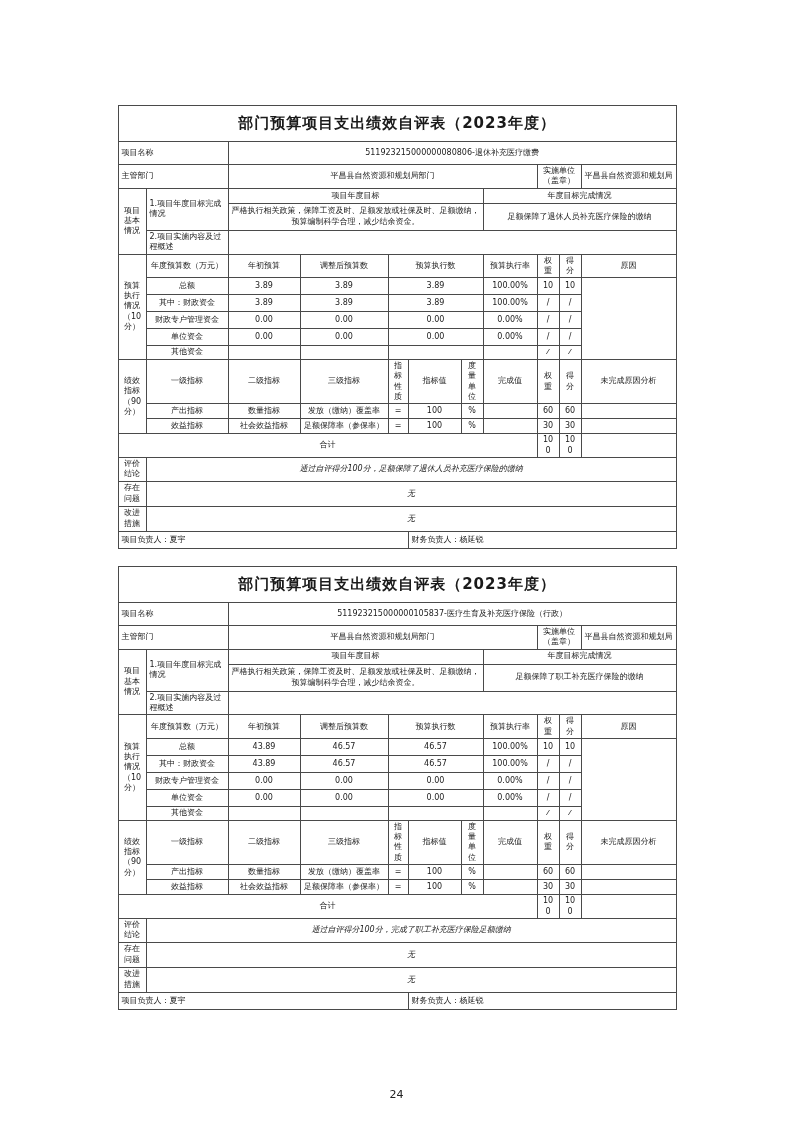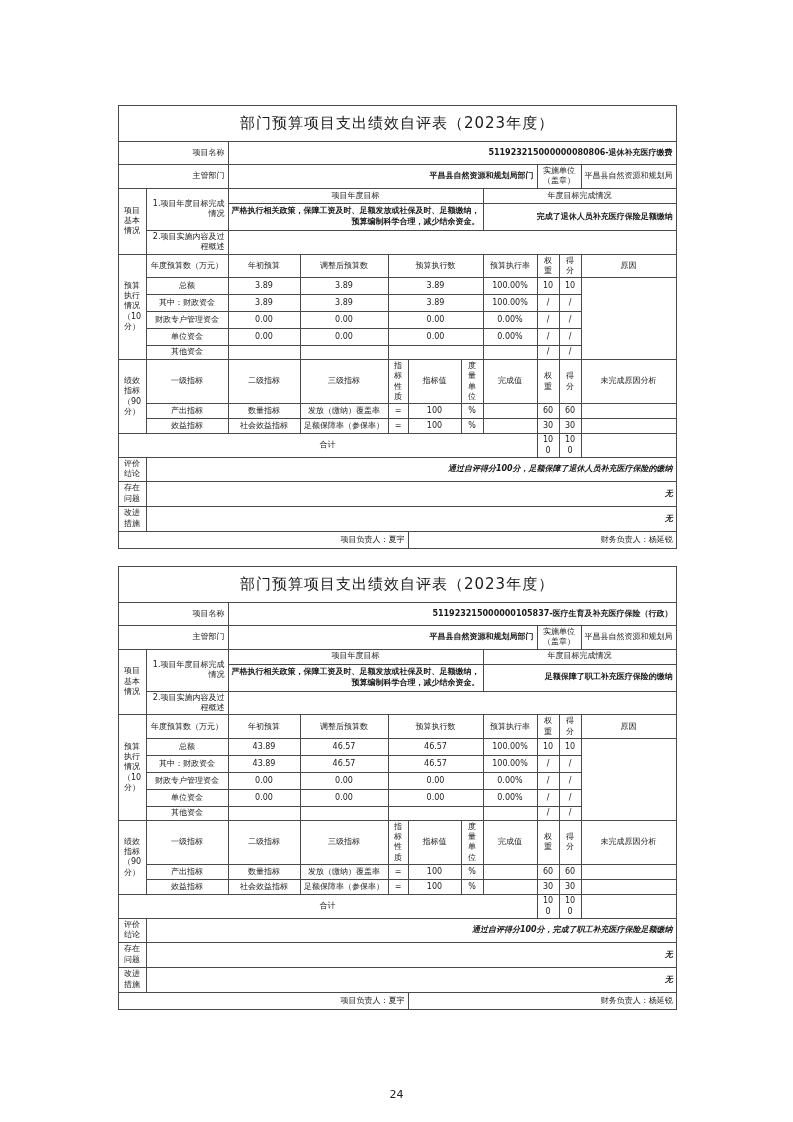--- a/index.html
+++ b/index.html
@@ -1,27 +1,27 @@
 <!DOCTYPE html>
 <html><head>
 <meta charset="utf-8">
 <style>
   html,body{margin:0;padding:0;}
   body{width:793px;height:1122px;background:#ffffff;font-family:"DejaVu Sans",sans-serif;color:#000;}
   .sheet{width:558px;margin:0 auto;padding-top:105px;}
   table.eval{border-collapse:collapse;table-layout:fixed;width:558px;font-size:8px;line-height:1.3;color:#1a1a1a;border:1.5px solid #3c3c3c;}
   table.eval td{border:1px solid #4a4a4a;padding:1px 3px;overflow:hidden;word-break:break-all;vertical-align:middle;}
-  td.title{font-size:15px;font-weight:normal;text-align:center;letter-spacing:1px;}
+  td.title{font-size:15px;font-weight:bold;text-align:center;letter-spacing:1px;}
   td.ctr{text-align:center;padding:1px 1px;}
-  td.lbl{text-align:right;}
-  td.val{text-align:right;font-weight:bold;}
+  td.lbl{text-align:left;}
+  td.val{text-align:center;}
   td.vlabel{text-align:center;padding:1px 2px;}
   td.ital{font-style:italic;}
   tr.rh36{height:36px;} tr.rh23{height:23px;} tr.rh27{height:23px;} tr.rh15{height:15px;}
-  tr.rh35{height:27px;} tr.rh22{height:22px;} tr.rh17{height:17px;} tr.rh12{height:12px;}
+  tr.rh35{height:27px;} tr.rh22{height:22px;} tr.rh17{height:17px;} tr.rh12{height:12px;font-family:Liberation Mono, monospace;}
   tr.rh20{height:20px;} tr.rh13{height:13px;margin-left:27px;} tr.rh25{height:25px;}
   .gap{height:17px;}
   .pagenum{text-align:center;margin-top:78px;font-size:11px;color:#222;}
 </style>
 </head>
 <body>
 
 <div class="sheet">
   <div class="tbl-slot">
   <table class="eval">
@@ -53,21 +53,21 @@
       <td class="ctr">平昌县自然资源和规划局</td>
     </tr>
     <tr class="rh15">
       <td class="vlabel" rowspan="3">项目基本情况</td>
       <td class="lbl" rowspan="2">1.项目年度目标完成情况</td>
       <td class="ctr" colspan="5">项目年度目标</td>
       <td class="ctr" colspan="4">年度目标完成情况</td>
     </tr>
     <tr class="rh35">
       <td class="val" colspan="5">严格执行相关政策，保障工资及时、足额发放或社保及时、足额缴纳，预算编制科学合理，减少结余资金。</td>
-      <td class="val" colspan="4">完成了退休人员补充医疗保险足额缴纳</td>
+      <td class="val" colspan="4">足额保障了退休人员补充医疗保险的缴纳</td>
     </tr>
     <tr class="rh22">
       <td class="lbl">2.项目实施内容及过程概述</td>
       <td class="val" colspan="9"></td>
     </tr>
     <tr class="rh23">
       <td class="vlabel" rowspan="6">预算执行情况（10分）</td>
       <td class="ctr">年度预算数（万元）</td>
       <td class="ctr">年初预算</td>
       <td class="ctr">调整后预算数</td>

